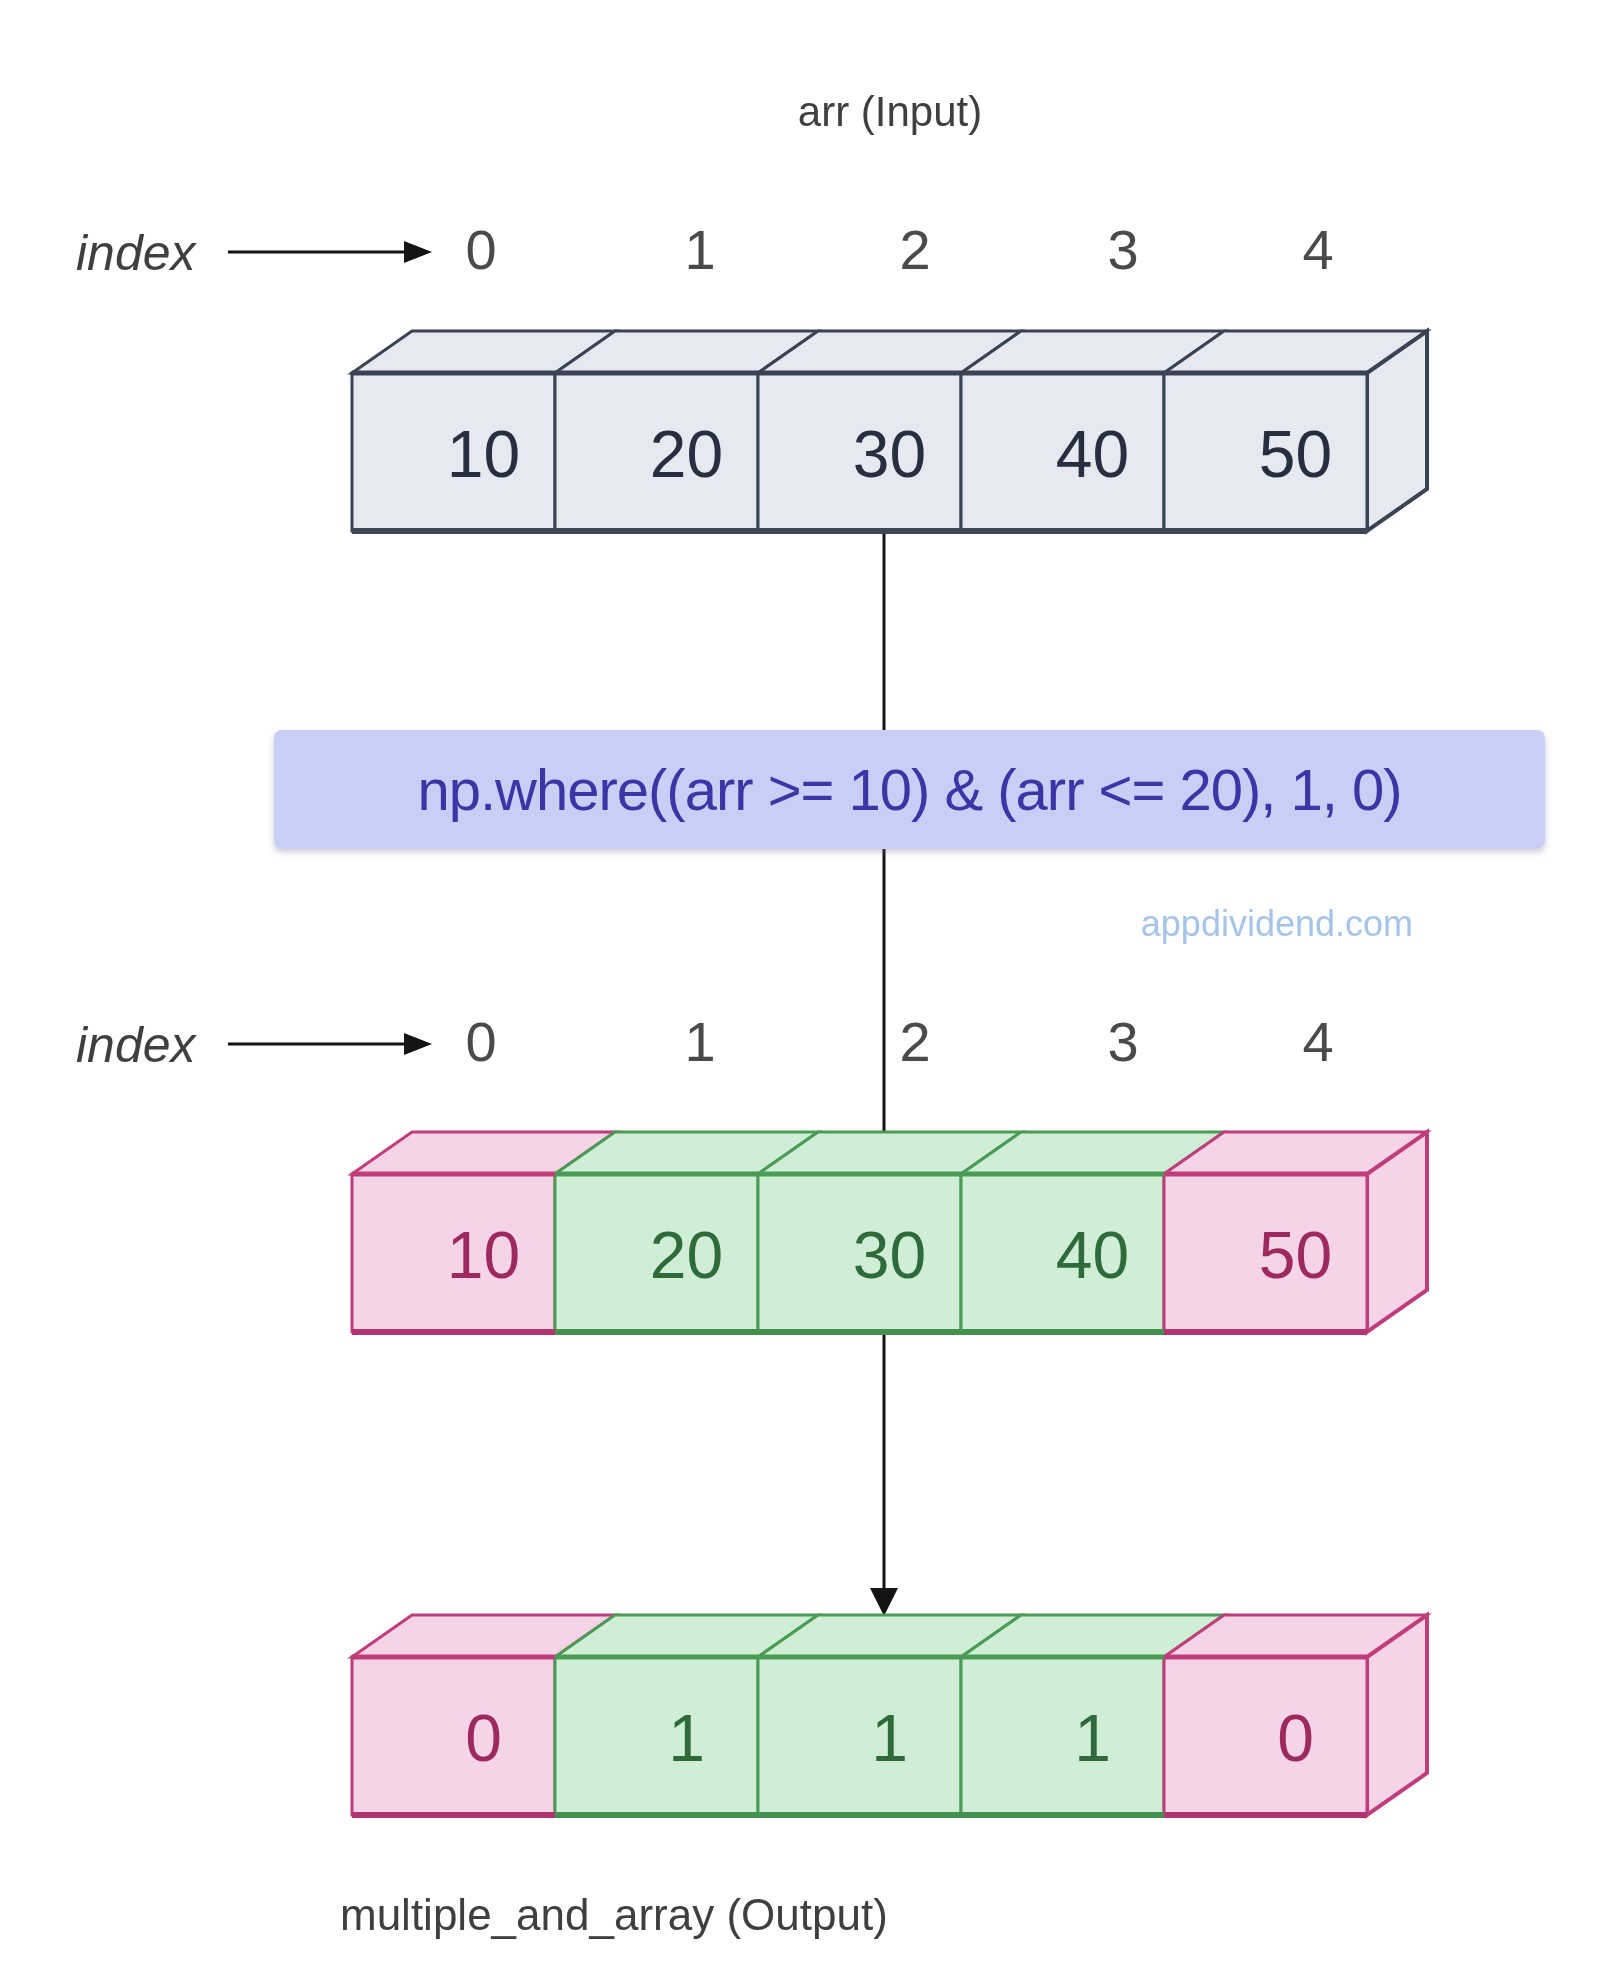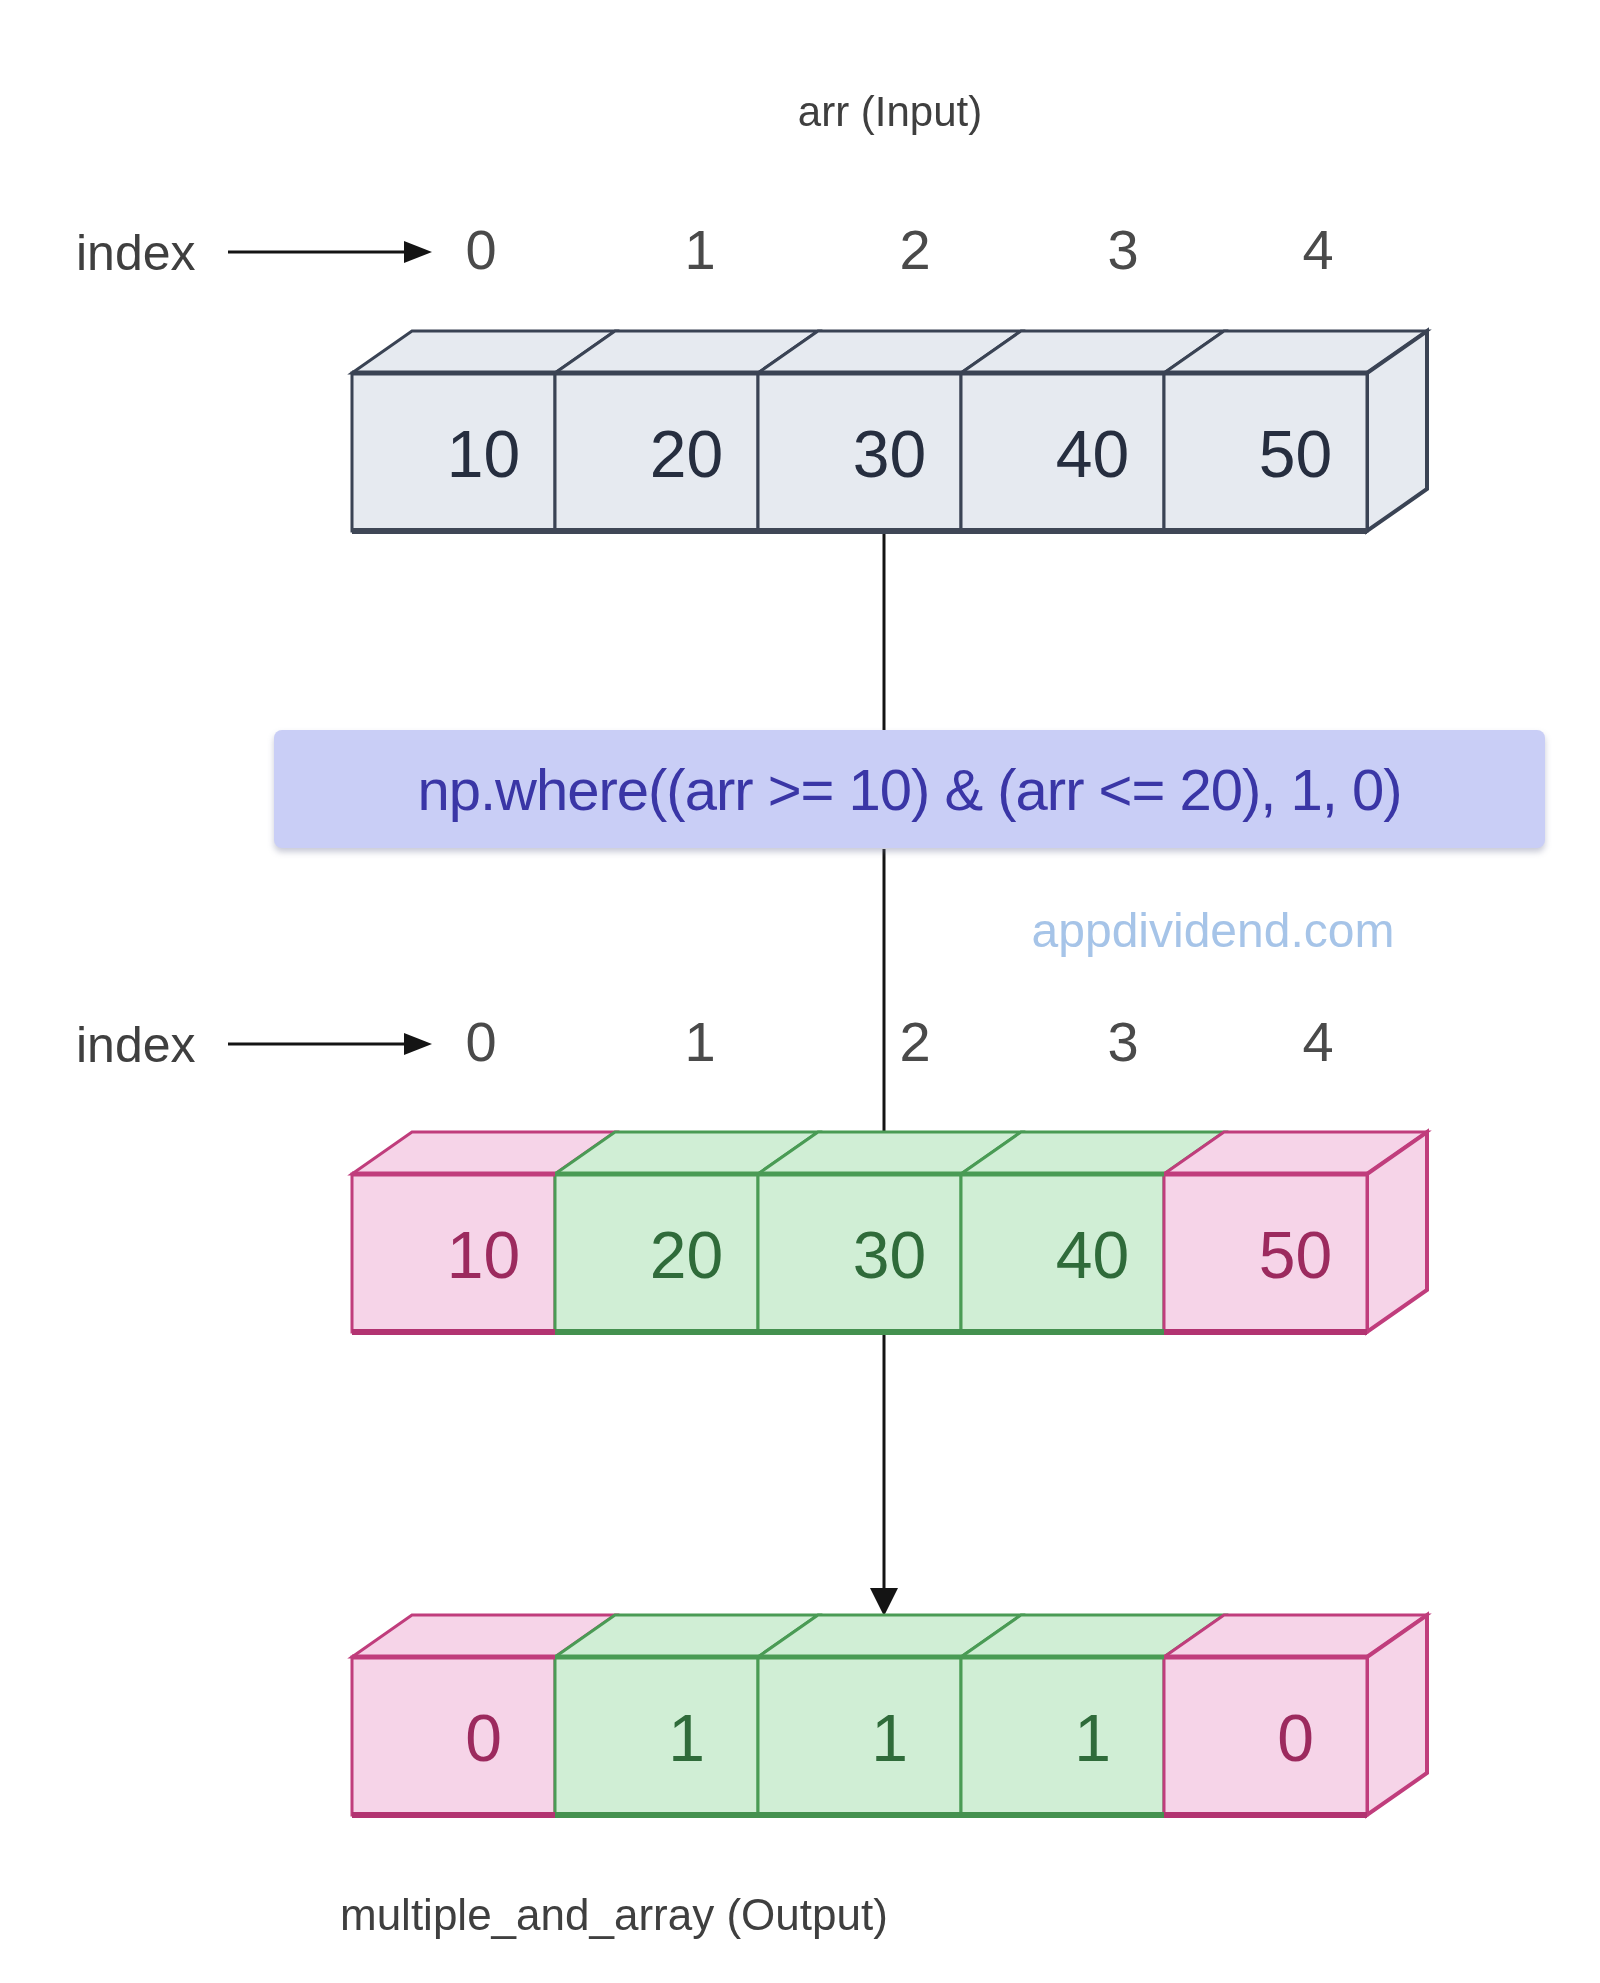--- a/index.html
+++ b/index.html
@@ -10,38 +10,38 @@
   .abs{position:absolute;}
   .title{
     top:88px;left:340px;width:1100px;text-align:center;
     font-size:42px;color:var(--label);
   }
   .output-label{
     top:1890px;left:340px;width:1100px;text-align:left;
     font-size:44px;color:var(--label);
   }
   .index-word{
-    width:160px;font-size:50px;color:var(--label);
+    width:160px;font-size:50px;color:var(--label);font-style:italic;
   }
   .index-word.row1{left:76px;top:224px;}
   .index-word.row2{left:76px;top:1016px;}
   .idx{
     width:96px;text-align:center;font-size:56px;color:var(--index);line-height:60px;
   }
   .code-box{
     left:274px;top:730px;width:1271px;height:118px;border-radius:8px;
     background:var(--expr-bg);display:flex;align-items:center;justify-content:center;
     box-shadow:0 4px 6px rgba(110,115,150,.38);
   }
   .code-box span{
     font-size:58px;letter-spacing:-1px;color:var(--expr-text);white-space:nowrap;
   }
   .watermark{
-    left:1013px;top:903px;width:400px;text-align:center;
-    font-size:48px;color:var(--watermark);
+    left:1013px;top:903px;width:400px;text-align:right;
+    font-size:36px;color:var(--watermark);
   }
   svg.layer{position:absolute;left:0;top:0;width:1600px;height:1983px;pointer-events:none;}
   .flow{stroke:var(--line);stroke-width:3px;fill:none;}
   .flow-head{fill:var(--line);stroke:none;}
 </style>
 </head>
 <body>
 
 <div class="canvas">
 

